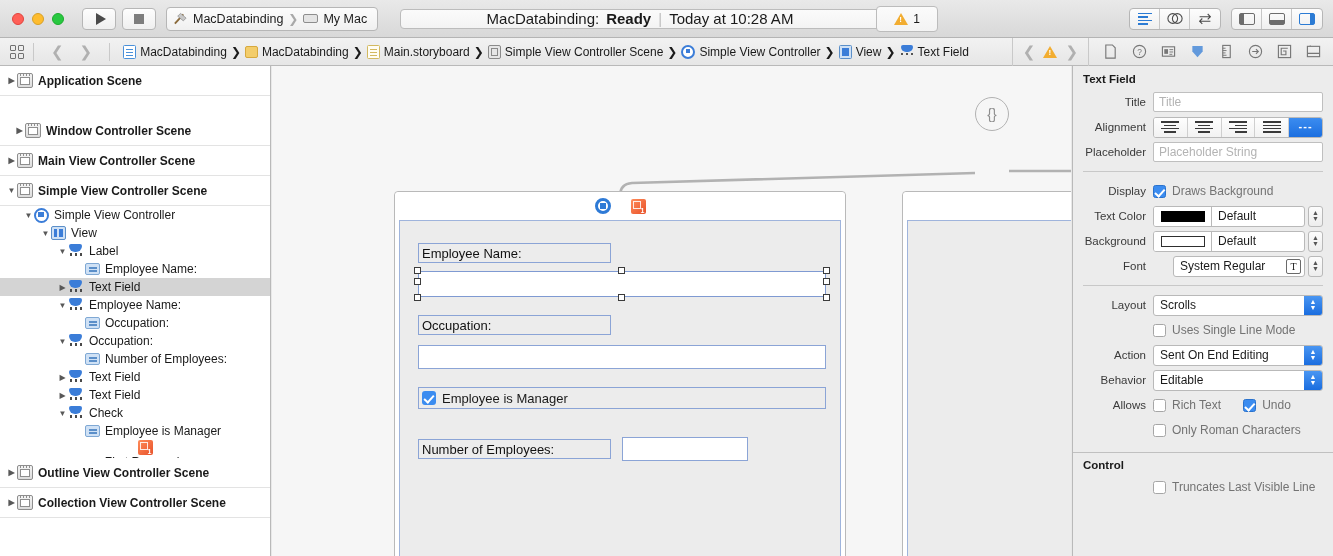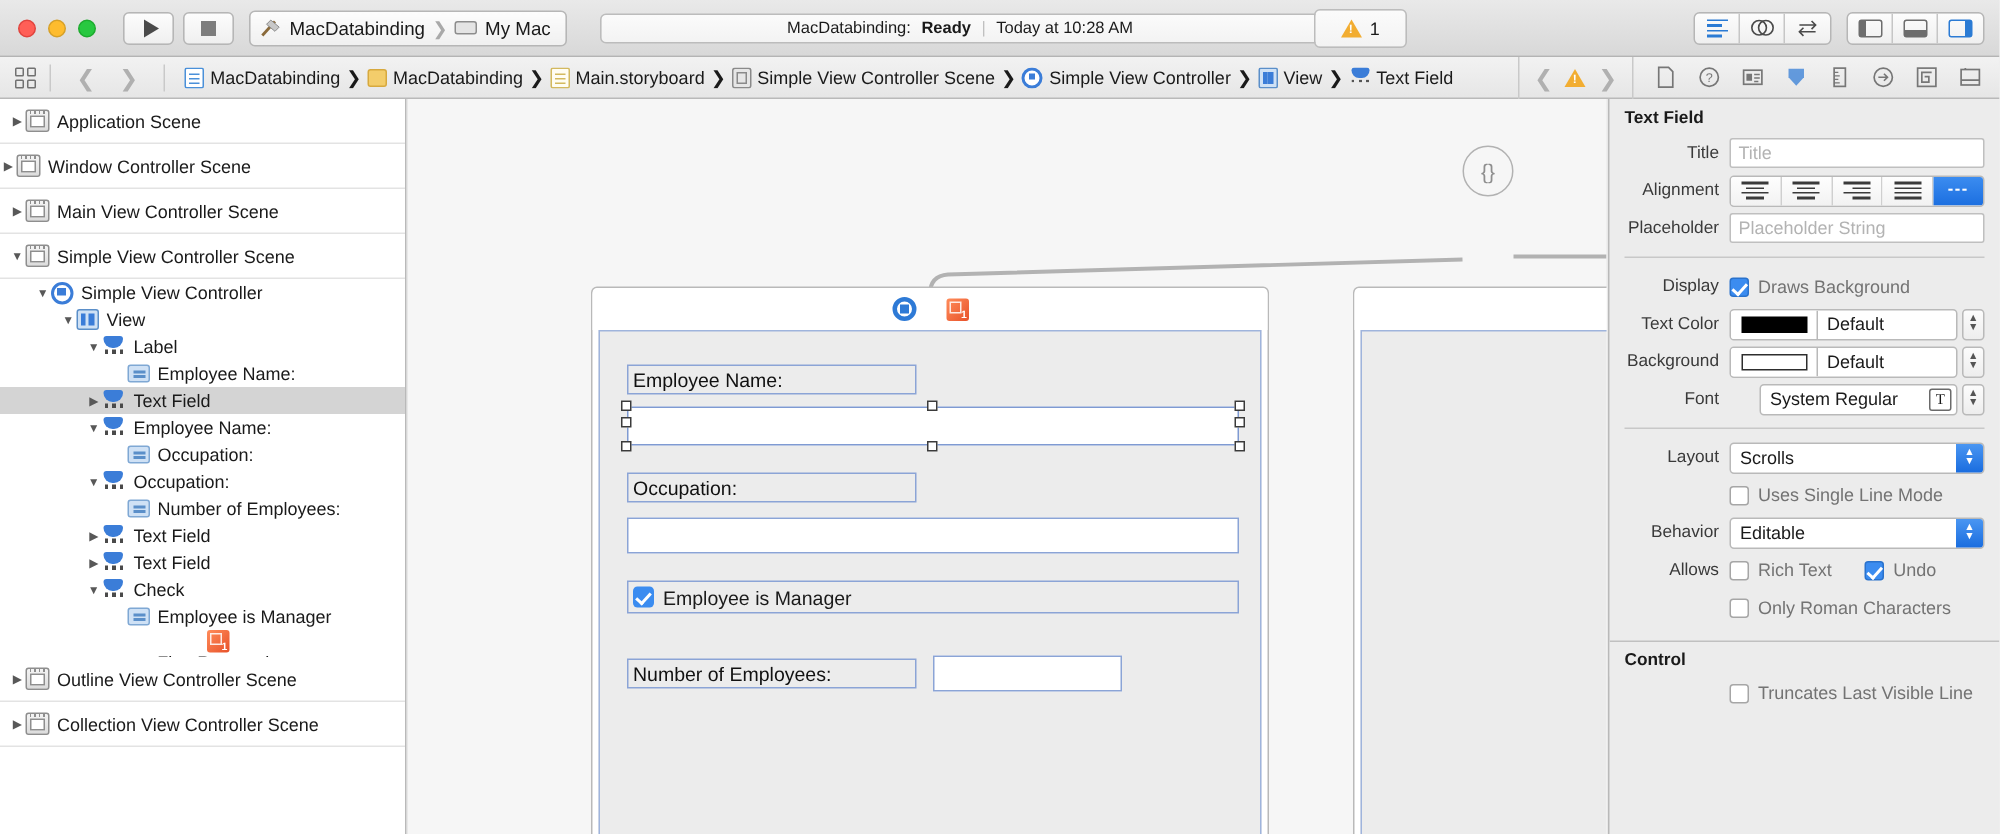--- a/index.html
+++ b/index.html
@@ -43,21 +43,21 @@
   }
   .chev{ color:#a9a9a9; font-size:12px; }
   .dest-icon{
     width:15px;height:9px;border:1.5px solid #8d8d8d;border-radius:2px;background:#e4e4e4;
   }
   .status{
     position:absolute; left:400px; width:480px; height:20px;
     border:1px solid #bcbcbc; border-radius:4px;
     background:linear-gradient(#fbfbfb,#f3f3f3);
     display:flex; align-items:center; justify-content:center; gap:7px;
-    font-size:11px;
+    font-size:15px;
   }
   .status b{ font-weight:bold; }
   .status .sep{ color:#c0c0c0; }
   .warnbox{
     position:absolute; left:876px; width:62px; height:26px;
     border:1px solid #bcbcbc; border-radius:4px;
     background:linear-gradient(#fbfbfb,#f3f3f3);
     display:flex; align-items:center; justify-content:center; gap:5px;
   }
   .warn-tri{ position:relative; width:0;height:0;border-left:7px solid transparent;border-right:7px solid transparent;border-bottom:12px solid #f2ad31;}
@@ -112,21 +112,21 @@
   .jumpgrp{ display:flex;align-items:center;gap:6px;padding:0 8px;border-left:1px solid #c9c9c9;height:28px;}
   .insp-icons{ display:flex;align-items:center;gap:14px;padding:0 12px 0 14px;border-left:1px solid #c9c9c9;height:28px;}
   .ii{ width:15px;height:15px;opacity:.72;}
 
   
   .outline{
     position:absolute; top:66px; left:0; width:271px; height:490px;
     background:#fff; border-right:1px solid #b9b9b9; overflow:hidden;
   }
   .row{ height:unset; display:flex; align-items:center; padding:0 4px; font-size:12px; position:relative;}
-  .row.scene{ height:30px; font-weight:normal; border-bottom:1px solid #e3e3e3;}
+  .row.scene{ height:30px; font-weight:bold; border-bottom:1px solid #e3e3e3;}
   .row.child{ height:18px; }
   .row.sel{ background:#d4d4d4; }
   .tw{ width:11px; flex:none; color:#585858; font-size:8px; display:flex; align-items:center; justify-content:center;}
   .tw.open:after{ content:"▼"; }
   .tw.closed:after{ content:"▶"; }
   .ico{ width:16px;height:15px;flex:none;position:relative;margin-right:5px;}
   .ico.scene{ background:linear-gradient(#f4f4f4,#dcdcdc); border:1.5px solid #8e8e8e; border-radius:2px;}
   .ico.scene:after{content:"";position:absolute;left:2px;top:3px;right:2px;bottom:2px;border:1px solid #8e8e8e;background:#fff;}
   .ico.scene:before{content:"";position:absolute;left:2px;top:0px;right:2px;height:2px;
     background:repeating-linear-gradient(90deg,#8e8e8e 0 1px,transparent 1px 3px);}
@@ -410,21 +410,21 @@
     </div>
   </div>
 </div>
 
 <div class="outline">
     <div class="row scene" style="padding-left: 6px;">
       <span class="tw closed"></span>
       <span class="ico scene"></span>
       <span class="rlabel">Application Scene</span>
     </div>
-    <div class="row scene" style="padding-left: 0;">
+    <div class="row scene" style="padding-left: 14px; margin-top: 20px;">
       <span class="tw closed"></span>
       <span class="ico scene"></span>
       <span class="rlabel">Window Controller Scene</span>
     </div>
     <div class="row scene" style="padding-left: 6px;">
       <span class="tw closed"></span>
       <span class="ico scene"></span>
       <span class="rlabel">Main View Controller Scene</span>
     </div>
     <div class="row scene" style="padding-left: 6px;">
@@ -684,20 +684,29 @@
   </div>
 
   <div class="frow">
     <div class="flab"></div>
     <div class="fctl ckrow">
       <span class="chk"></span>
       <span class="cklabel">Uses Single Line Mode</span>
     </div>
   </div>
 
+  <div class="frow">
+    <div class="flab">Action</div>
+    <div class="fctl">
+        <div class="popup">
+          <span>Sent On End Editing</span>
+          <span class="arrows">▲<br>▼</span>
+        </div>
+      </div>
+  </div>
 
   <div class="frow">
     <div class="flab">Behavior</div>
     <div class="fctl">
         <div class="popup">
           <span>Editable</span>
           <span class="arrows">▲<br>▼</span>
         </div>
       </div>
   </div>

